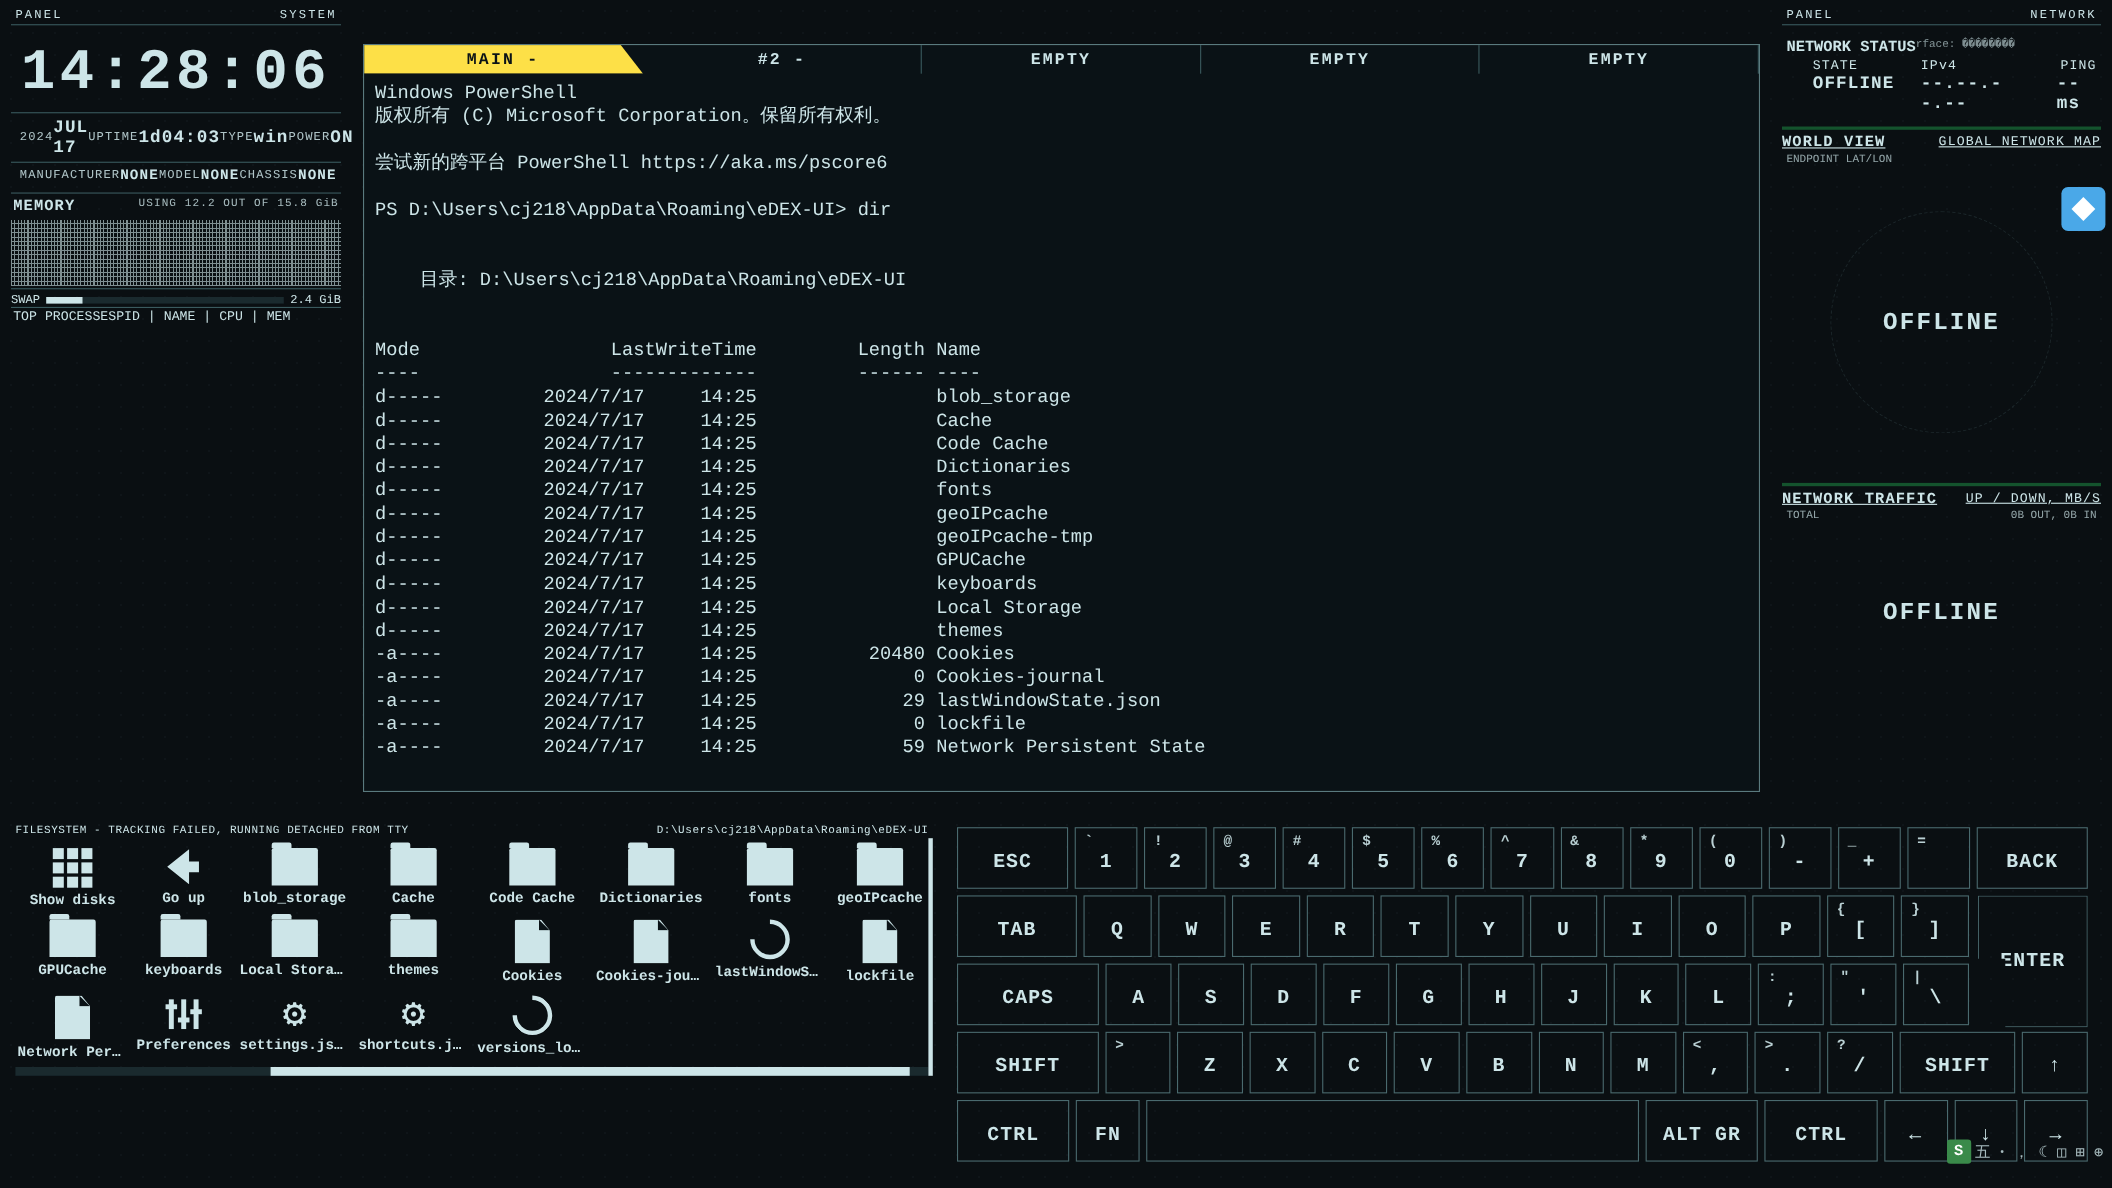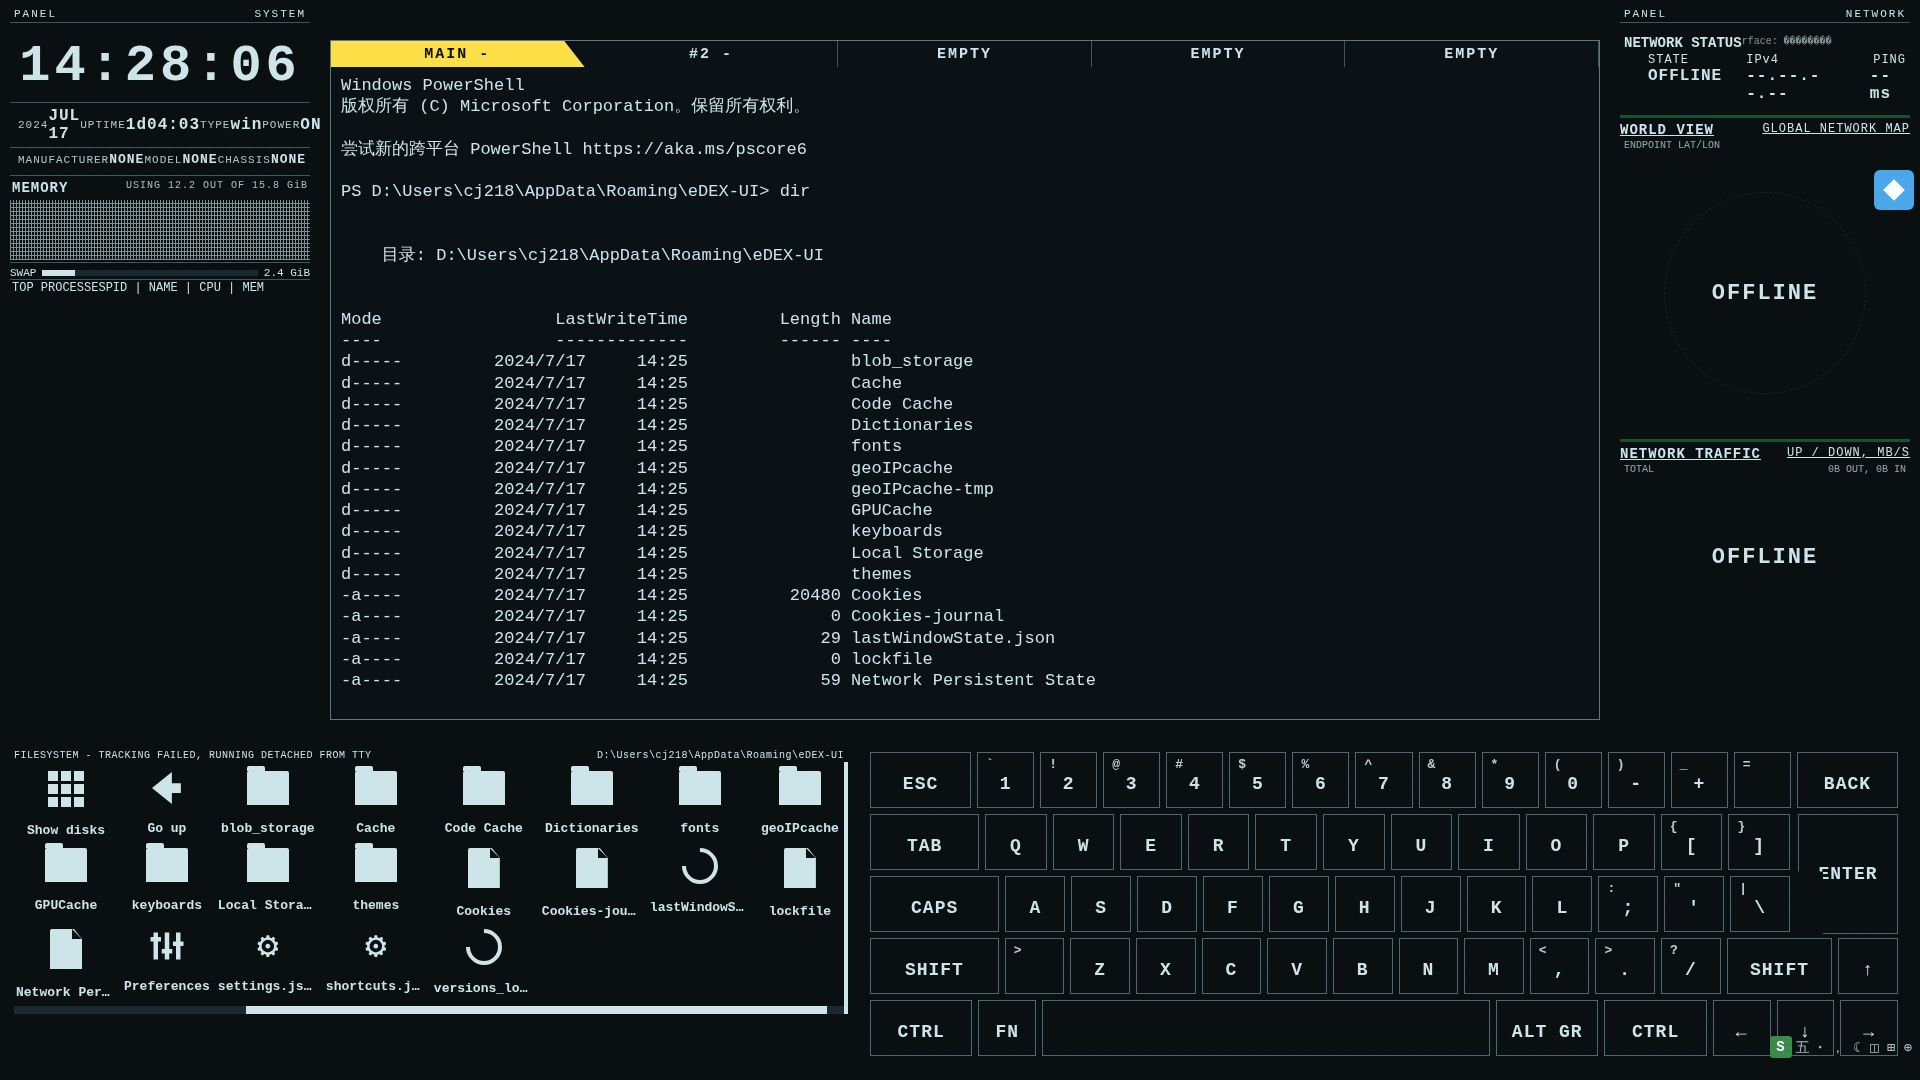--- a/index.html
+++ b/index.html
@@ -59,21 +59,21 @@
 .net-head .main { font-size:14px; font-weight:bold; }
 .globe { height:280px; position:relative; display:flex; align-items:center; justify-content:center; }
 .globe::before { content:''; width:200px; height:200px; border:1px dashed #2a3a3e; border-radius:50%; position:absolute; opacity:0.5; }
 .globe-text { font-size:22px; font-weight:bold; letter-spacing:2px; z-index:1; }
 .traffic { height:160px; display:flex; align-items:center; justify-content:center; }
 
 
 .fs-panel { position:absolute; left:14px; top:748px; width:830px; }
 .fs-header { display:flex; justify-content:space-between; font-size:10px; letter-spacing:0.5px; padding:2px 0; }
 .fs-grid { display:grid; grid-template-columns:repeat(8,1fr); gap:6px 4px; margin-top:6px; }
-.fs-item { display:flex; flex-direction:column; align-items:center; gap:16px; cursor:pointer; padding:2px; }
+.fs-item { display:flex; flex-direction:column; align-items:center; gap:4px; cursor:pointer; padding:2px; }
 .fs-icon { width:42px; height:34px; background:#cde5e8; border-radius:2px 2px 0 0; position:relative; }
 .fs-icon.folder::before { content:''; position:absolute; top:-5px; left:0; width:18px; height:5px; background:#cde5e8; border-radius:2px 2px 0 0; }
 .fs-icon.file { width:32px; height:40px; background:#cde5e8; clip-path:polygon(0 0,75% 0,100% 25%,100% 100%,0 100%); }
 .fs-icon.file::after { content:''; position:absolute; right:0; top:0; width:10px; height:10px; background:#0a1216; clip-path:polygon(0 0,100% 100%,0 100%); }
 .fs-icon.disks { background:none; display:grid; grid-template-columns:repeat(3,1fr); grid-template-rows:repeat(3,1fr); gap:3px; width:36px; height:36px; }
 .fs-icon.disks span { background:#cde5e8; }
 .fs-icon.goup { background:none; display:flex; align-items:center; justify-content:center; }
 .fs-icon.goup svg { width:40px; height:36px; }
 .fs-icon.gear { background:none; display:flex; align-items:center; justify-content:center; font-size:36px; color:#cde5e8; }
 .fs-icon.sliders { background:none; display:flex; align-items:center; justify-content:center; }

